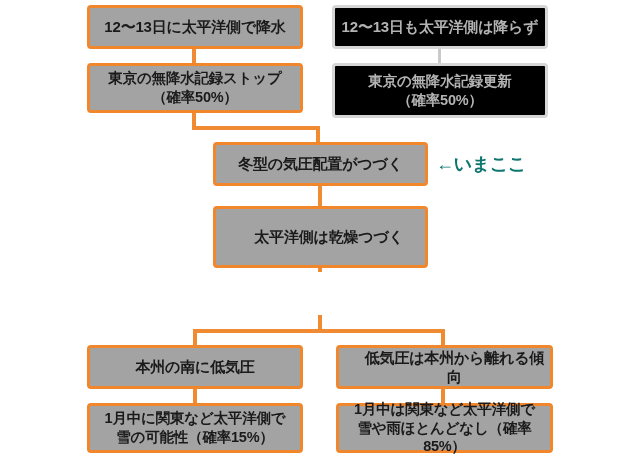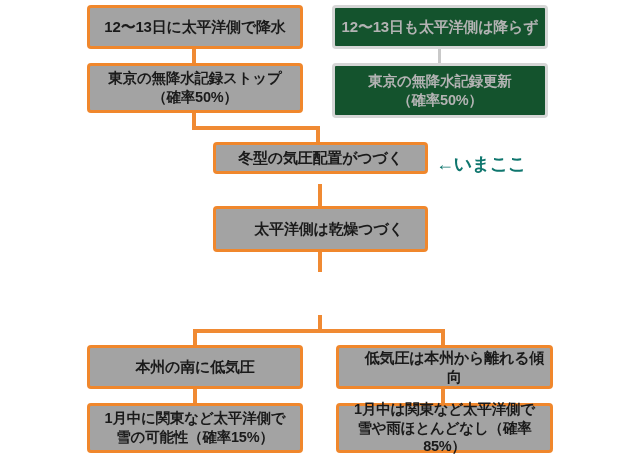--- a/index.html
+++ b/index.html
@@ -55,21 +55,21 @@
   }
   .node-label {
     white-space: pre-line;
     display: block;
     width: 100%;
   }
 
   
   .node.muted {
     border-color: #d6d6d6;
-    background: #14532d;
+    background: #000000;
     color: #b3b3b3;
   }
 
   
   .annotation {
     position: absolute;
     font-weight: bold;
     font-size: 18px;
     color: #0f766e;
     white-space: nowrap;
@@ -114,27 +114,27 @@
   <div class="node two-line" style="left:87px; top:63px; width:216px; height:50px;">
     <span class="node-label">東京の無降水記録ストップ
 （確率50%）</span>
   </div>
 
   <div class="node muted two-line" style="left:332px; top:63px; width:216px; height:55px;">
     <span class="node-label">東京の無降水記録更新
 （確率50%）</span>
   </div>
 
-  <div class="node" style="left:213px; top:142px; width:215px; height:32px;">
+  <div class="node" style="left:213px; top:142px; width:215px; height:44px;">
     <span class="node-label">冬型の気圧配置がつづく</span>
   </div>
 
   <div class="annotation" style="left:436px; top:152px;">←いまここ</div>
 
-  <div class="node" style="left:213px; top:206px; width:215px; height:46px;padding-left:21px;">
+  <div class="node" style="left:213px; top:206px; width:215px; height:62px;padding-left:21px;">
     <span class="node-label">太平洋側は乾燥つづく</span>
   </div>
 
 
   <div class="node" style="left:87px; top:345px; width:216px; height:44px;">
     <span class="node-label">本州の南に低気圧</span>
   </div>
 
   <div class="node" style="left:336px; top:345px; width:217px; height:44px;padding-left:24px;">
     <span class="node-label">低気圧は本州から離れる傾向</span>

